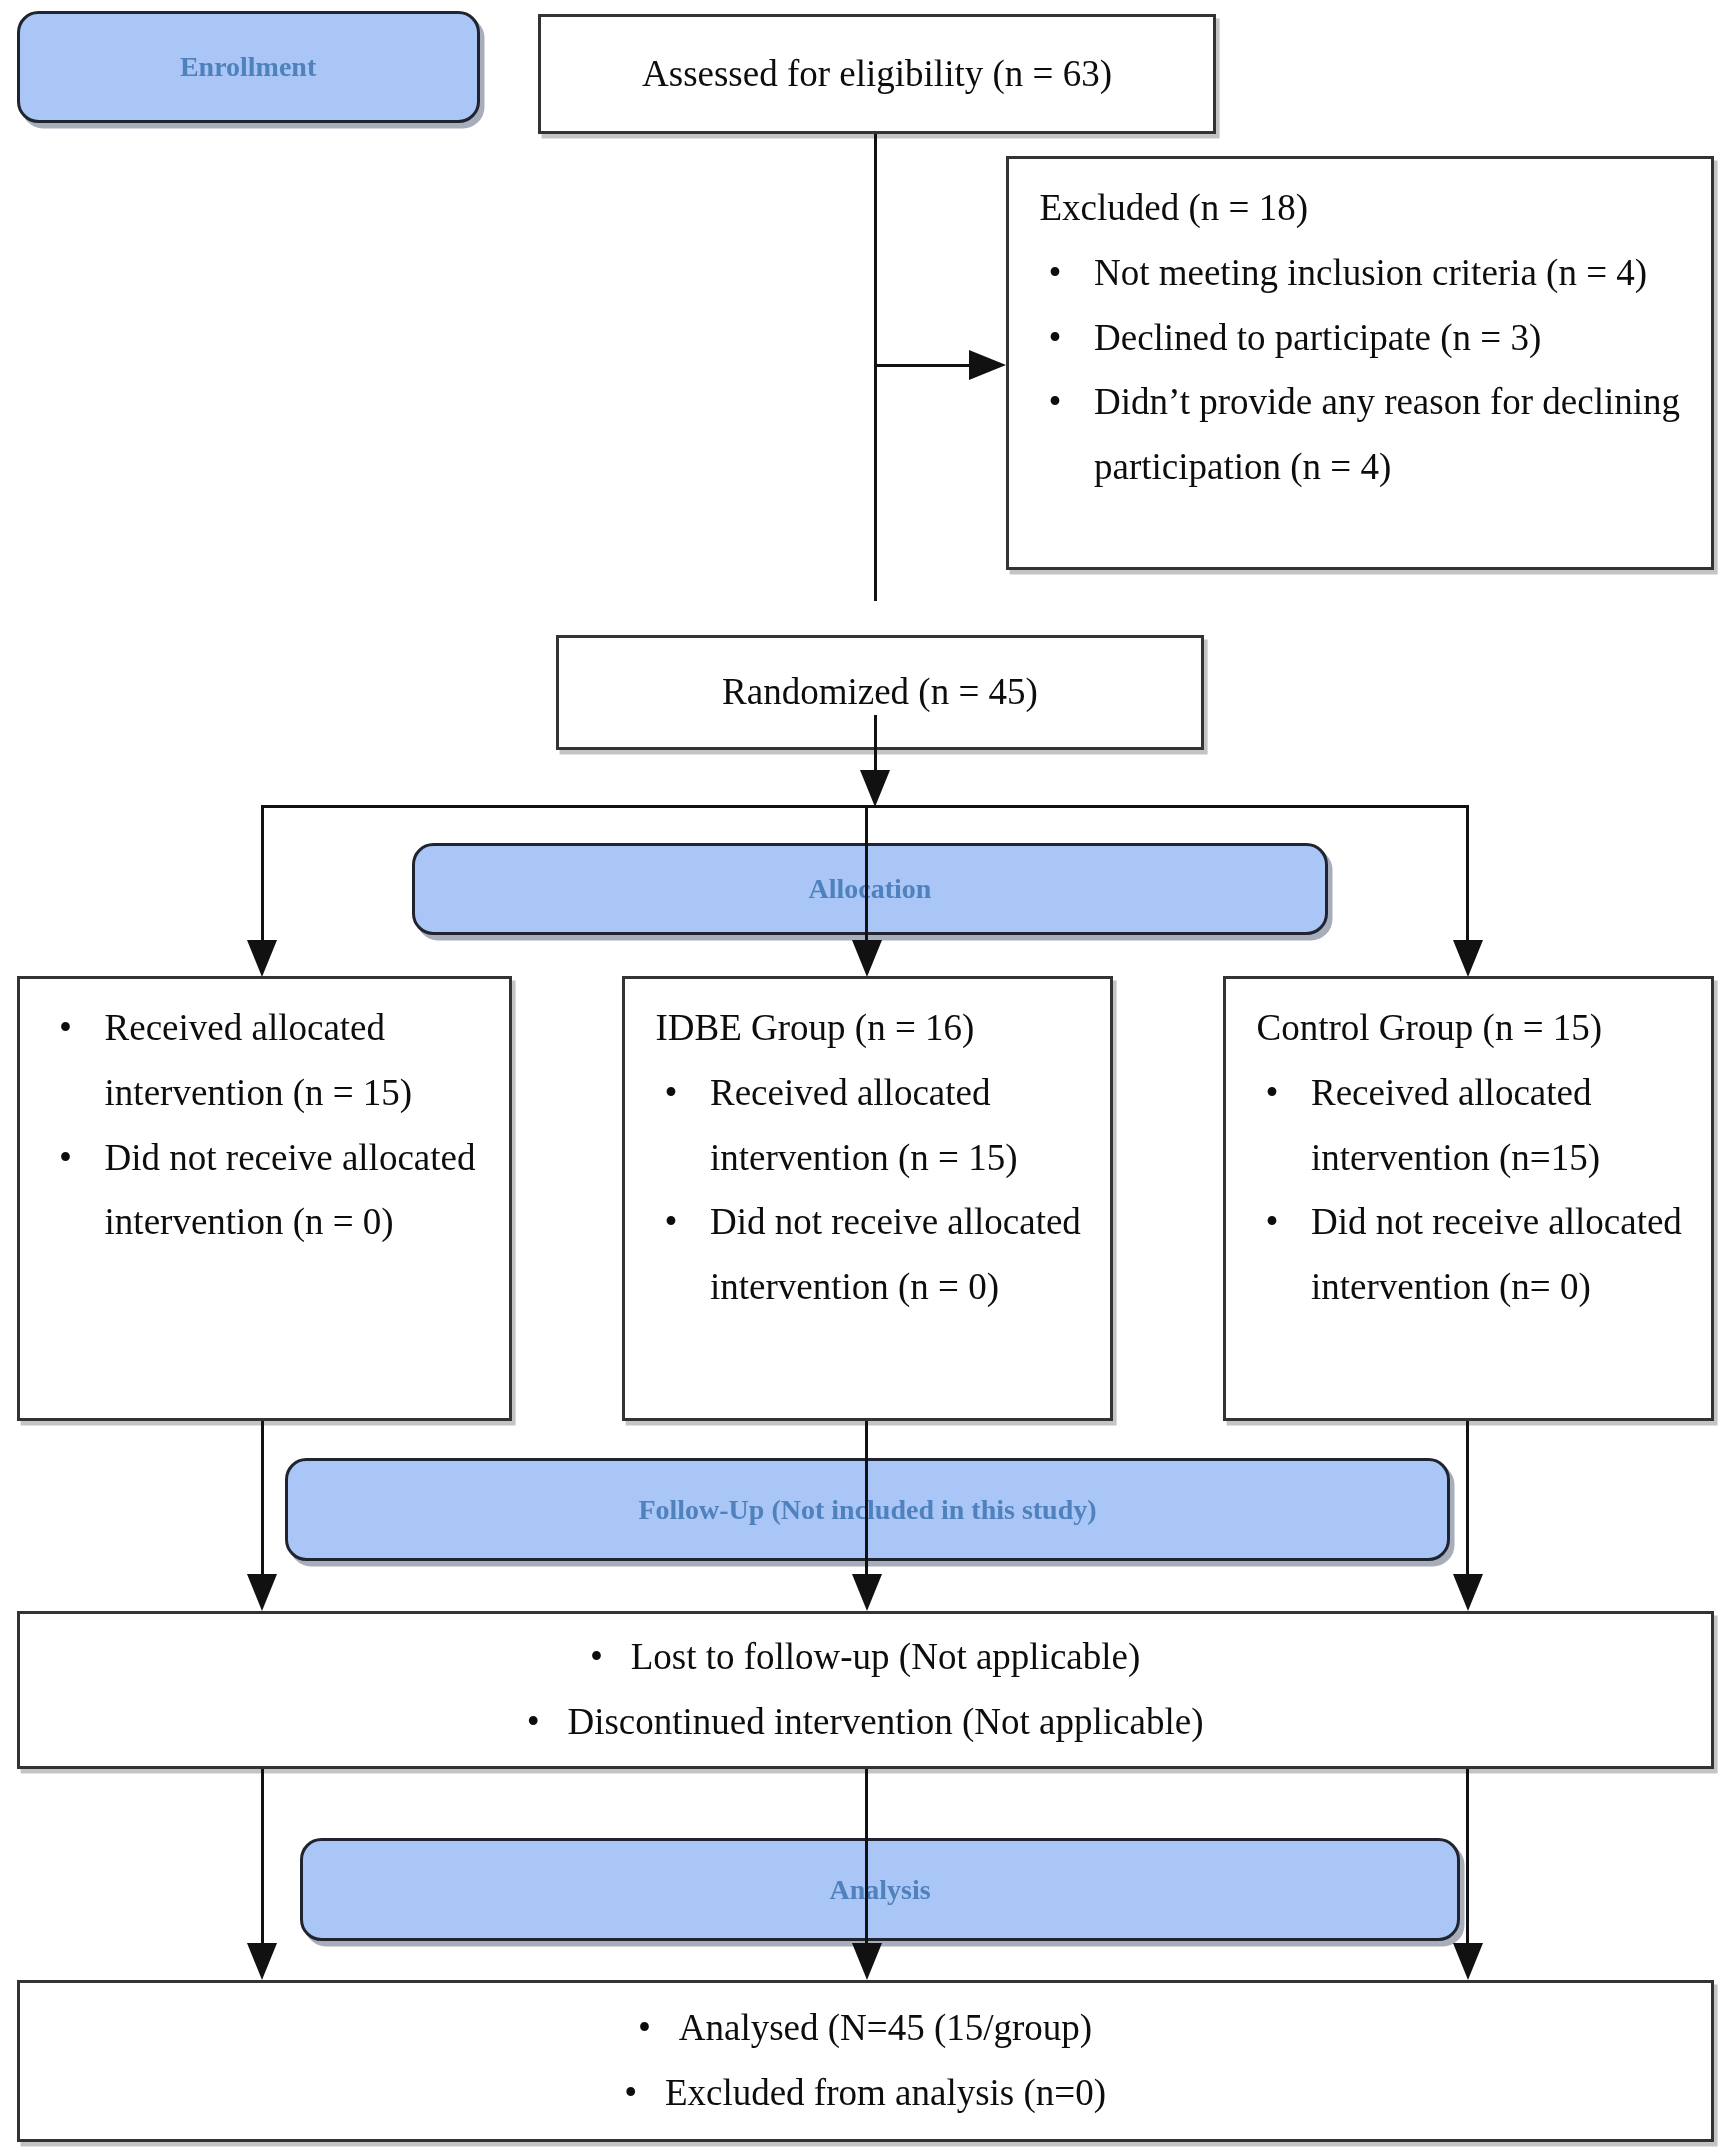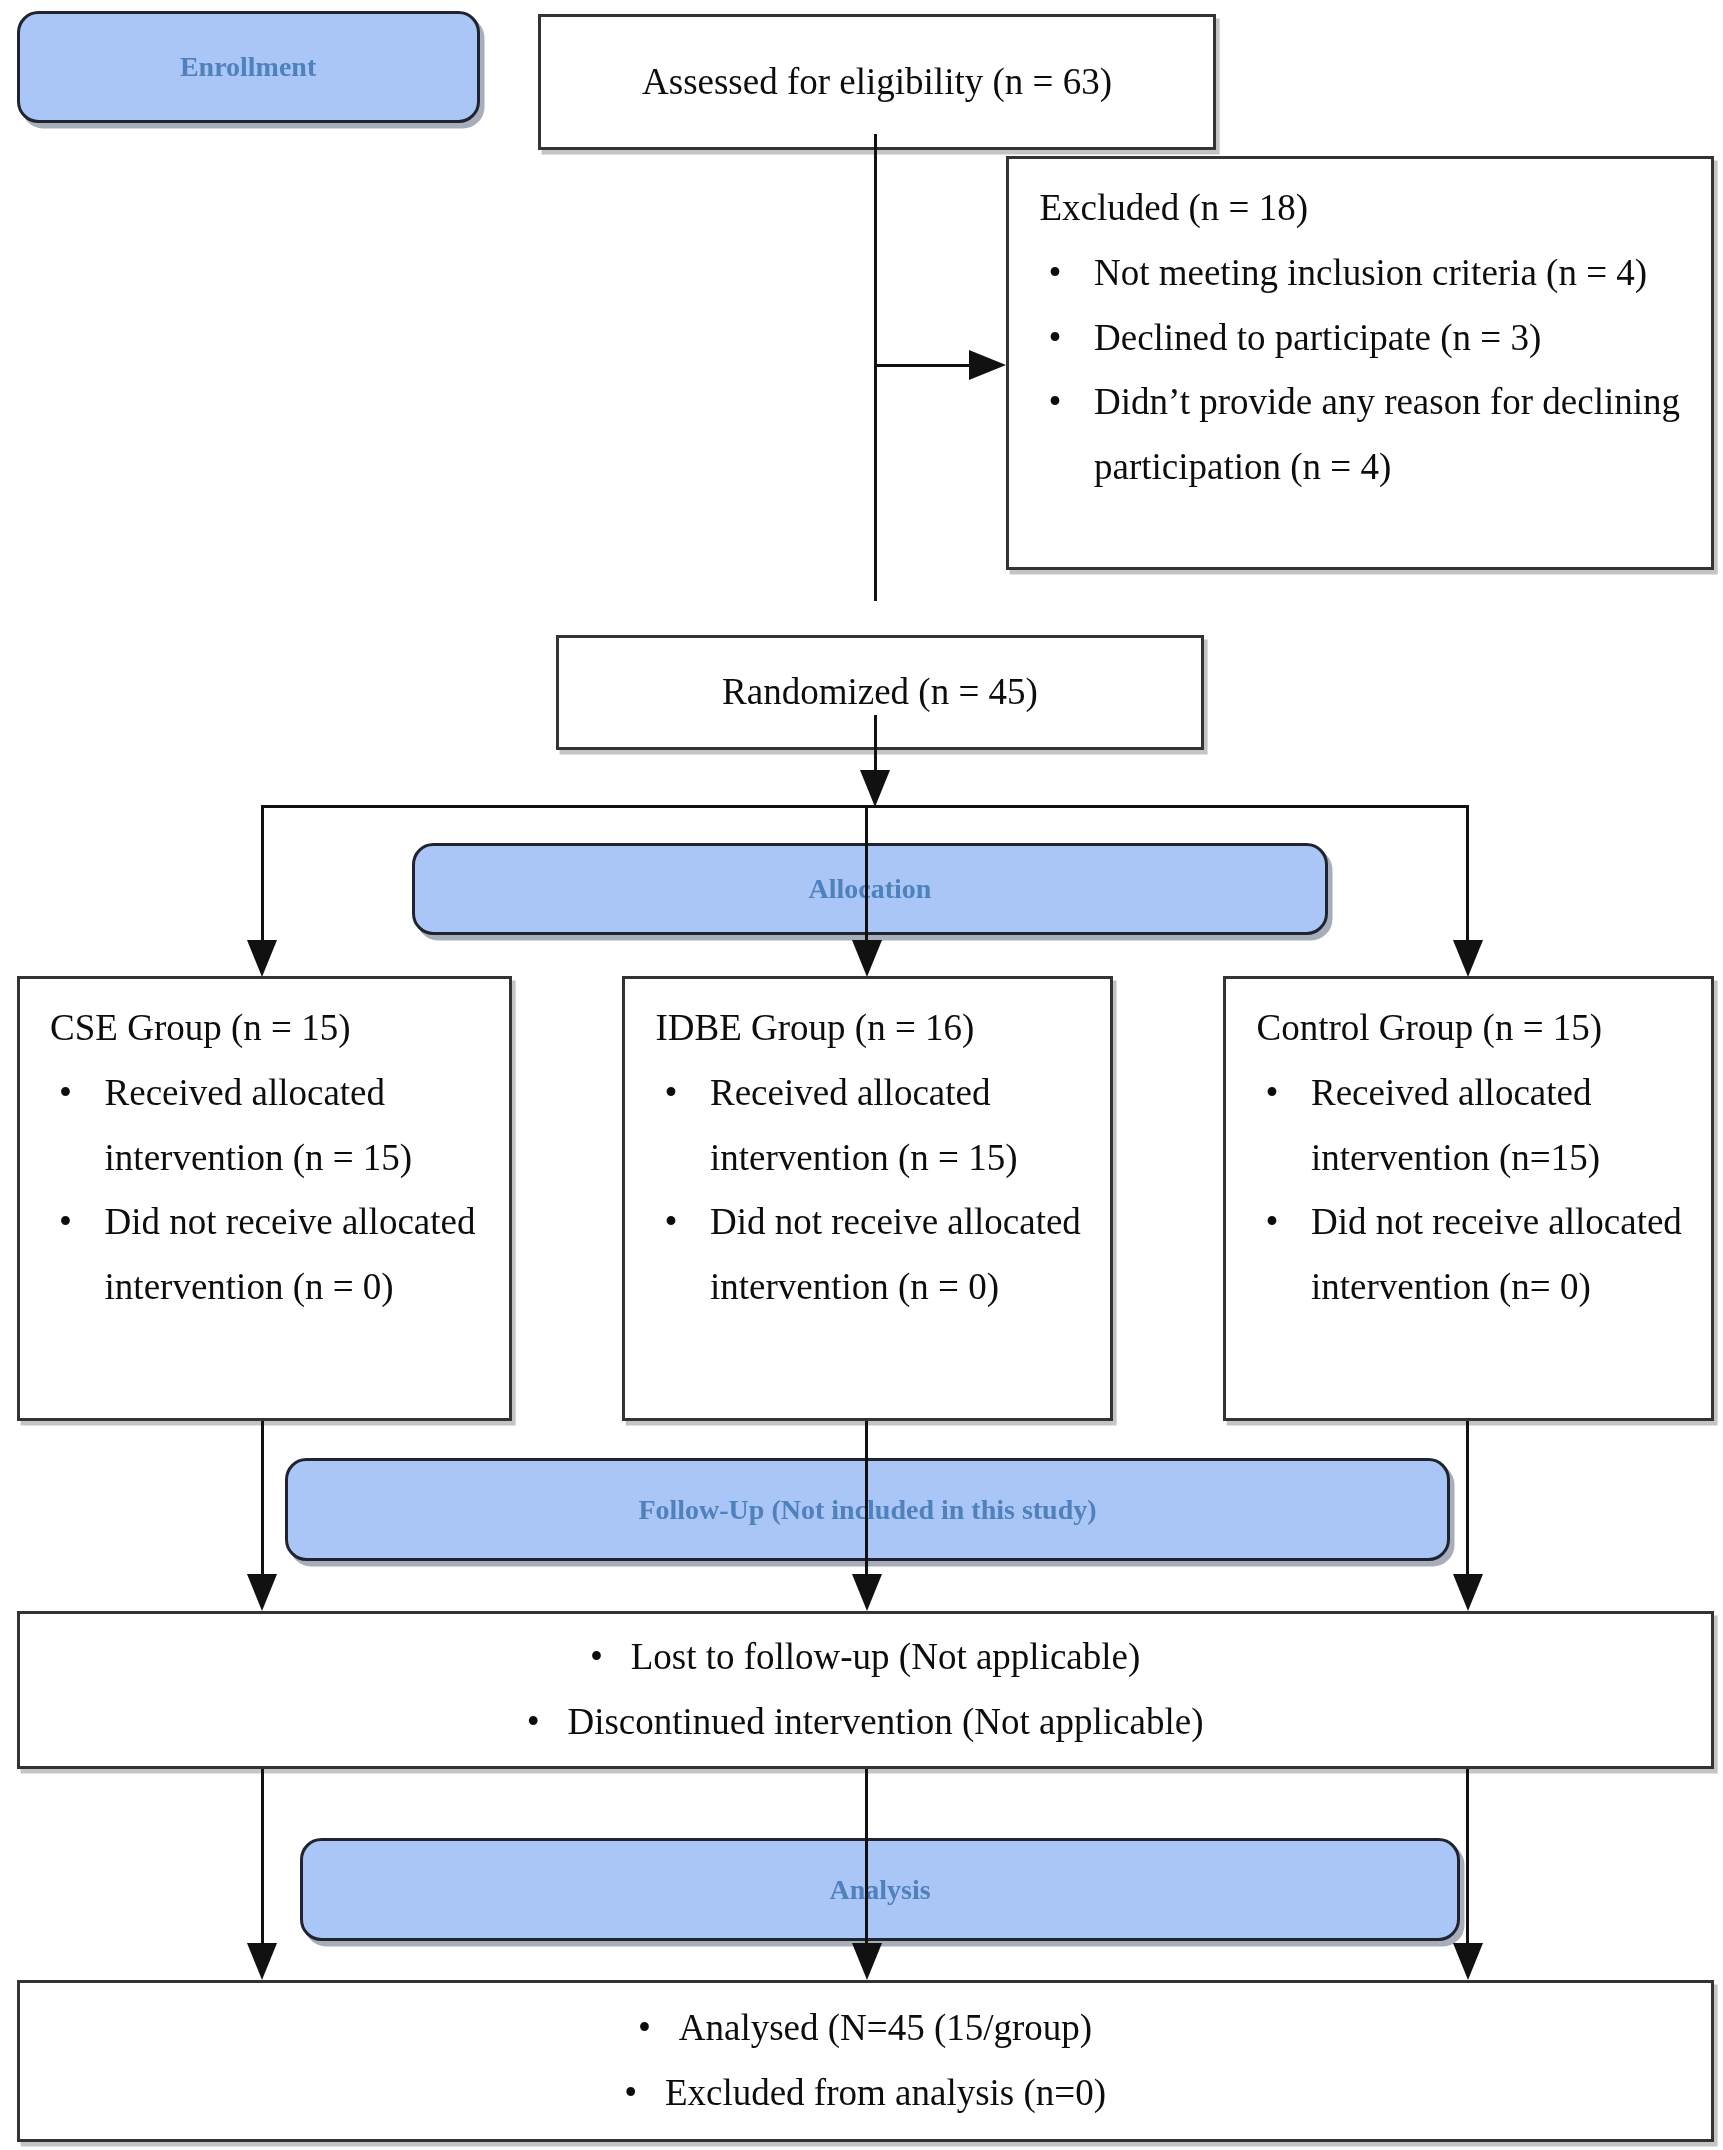--- a/index.html
+++ b/index.html
@@ -44,21 +44,21 @@
 </style>
 </head>
 <body>
 
 <div id="canvas">
 
   <div class="banner" style="left:16.6px;top:11.2px;width:463px;height:112px;">
     <span>Enrollment</span>
   </div>
 
-  <div class="node center-text body-font" style="left:538px;top:14px;width:678px;height:136px;">
+  <div class="node center-text body-font" style="left:538px;top:14px;width:678px;height:120px;">
     <span>Assessed for eligibility (n = 63)</span>
   </div>
 
   <div class="line vline" style="left:874px;top:134px;height:467px;"></div>
 
   <div class="line hline" style="left:875px;top:364px;width:95px;"></div>
   <div class="arrow-right" style="left:969px;top:350px;"></div>
 
   <div class="node list-box body-font" style="left:1006px;top:156px;width:708px;height:414px;">
     <div class="list-title">Excluded (n = 18)</div>
@@ -83,21 +83,20 @@
   <div class="arrow-down" style="left:852px;top:940px;"></div>
 
   <div class="line vline" style="left:1466px;top:807px;height:134px;"></div>
   <div class="arrow-down" style="left:1453px;top:940px;"></div>
 
   <div class="banner" style="left:412px;top:843px;width:916px;height:92px;z-index:3;">
     <span>Allocation</span>
   </div>
 
   <div class="node list-box body-font" style="left:16.6px;top:976px;width:495px;height:445px;">
-    <div class="list-title">CSE Group (n = 15)</div>
     <div class="bullet">Received allocated intervention (n = 15)</div>
     <div class="bullet">Did not receive allocated intervention (n = 0)</div>
   </div>
 
   <div class="node list-box body-font" style="left:622px;top:976px;width:491px;height:445px;">
     <div class="list-title">IDBE Group (n = 16)</div>
     <div class="bullet">Received allocated intervention (n = 15)</div>
     <div class="bullet">Did not receive allocated intervention (n = 0)</div>
   </div>
 

